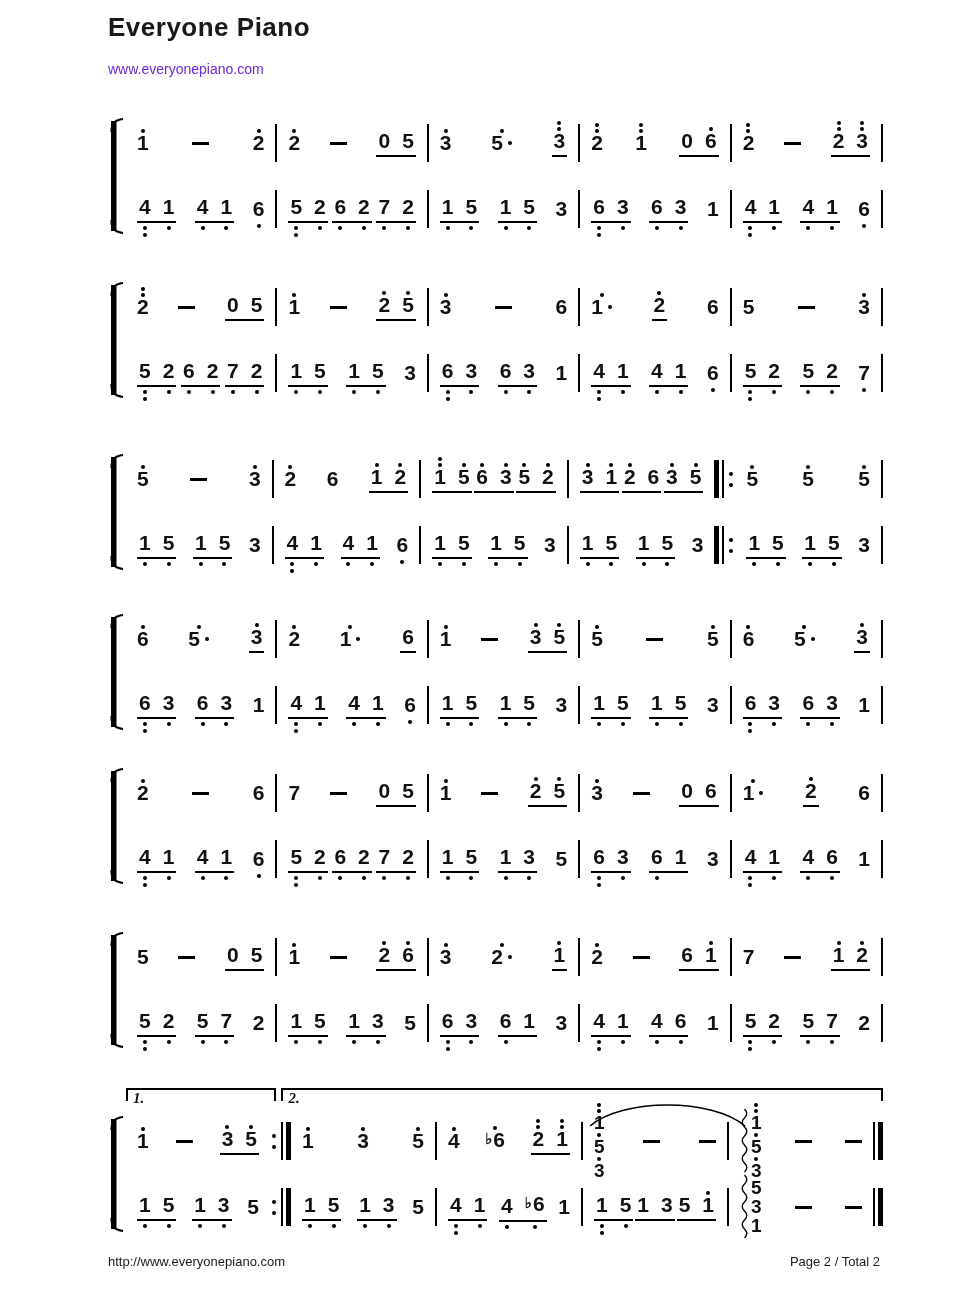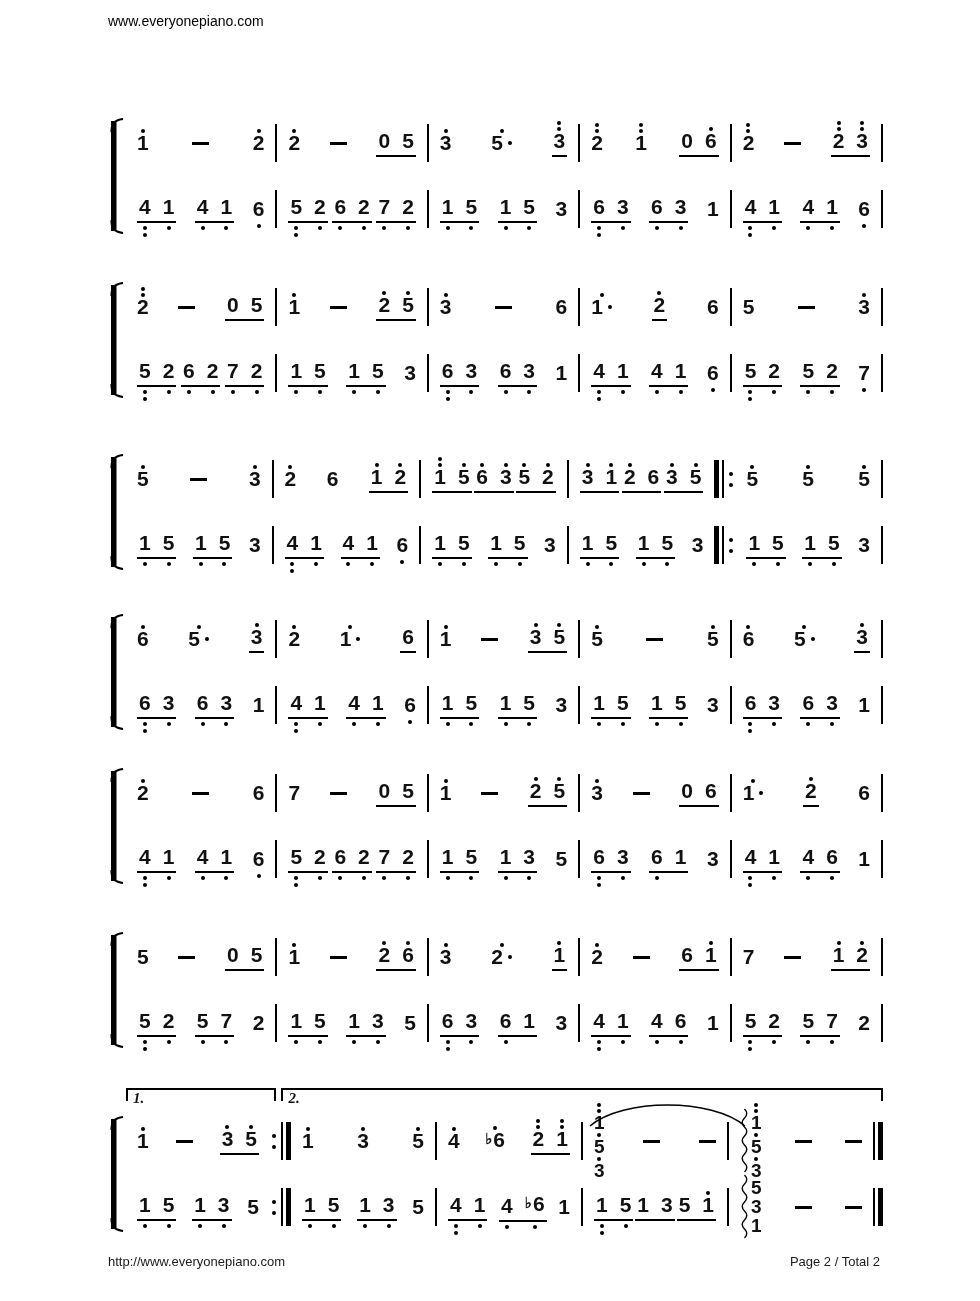--- a/index.html
+++ b/index.html
@@ -1,20 +1,20 @@
 <!DOCTYPE html>
 <html><head>
 <meta charset="utf-8">
 <style>
   html,body{margin:0;padding:0}
   body{width:980px;height:1301px;background:#fff;position:relative;
        font-family:"Liberation Sans",sans-serif;color:#111;overflow:hidden}
   .header{position:absolute;left:108px;top:12px}
   .title{font-size:26px;font-weight:bold;letter-spacing:.5px;color:#1a1a1a}
-  .siteurl{font-size:14px;color:#000000;margin-top:1px}
+  .siteurl{font-size:14px;color:#6d28d9;margin-top:18px}
   #score{position:absolute;left:104px;top:118px;width:779px}
   .system{display:flex;align-items:stretch}
   .sys-bracket{flex:0 0 22px}
   .rows{flex:1;display:flex;flex-direction:column;min-width:0}
   .staff-row{display:flex;align-items:center;height:50px;position:relative}
   .staff-row + .staff-row{margin-top:16px}
   .measure{flex:1;display:flex;align-items:center;justify-content:space-between;
            padding:0 11px;height:100%;min-width:0}
   .bar{width:2px;height:38px;background:#000;flex:none}
   .bar.thick{width:5px}
@@ -48,20 +48,21 @@
   .vlabel{font-family:"Liberation Serif",serif;font-style:italic;font-size:15px;
           font-weight:bold;padding-left:7px;display:block;line-height:17px}
   .slur{position:absolute;pointer-events:none}
   .footer{position:absolute;top:1254px;left:108px;width:772px;display:flex;
           justify-content:space-between;font-size:13px;color:#1a1a1a}
 </style>
 </head>
 <body>
 
 <div class="header">
+  <div class="title">Everyone Piano</div>
   <div class="siteurl">www.everyonepiano.com</div>
 </div>
 
 <div id="score">
     <div class="system" style="margin-bottom: 44px;">
       <div class="sys-bracket"><svg width="22" height="116">
           <rect x="7" y="3" width="5.5" height="110"></rect>
           <path d="M19,1 C9,2.5 7.5,6 7.5,14" fill="none" stroke="#000" stroke-width="2.2"></path>
           <path d="M19,115 C9,113.5 7.5,110 7.5,102" fill="none" stroke="#000" stroke-width="2.2"></path>
         </svg></div>

